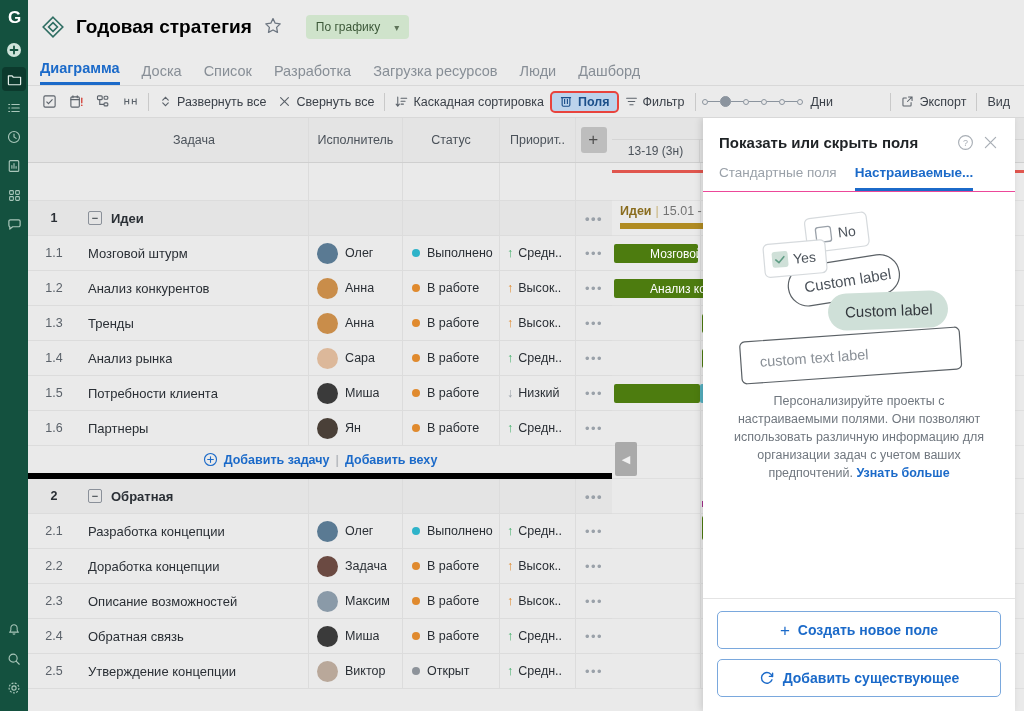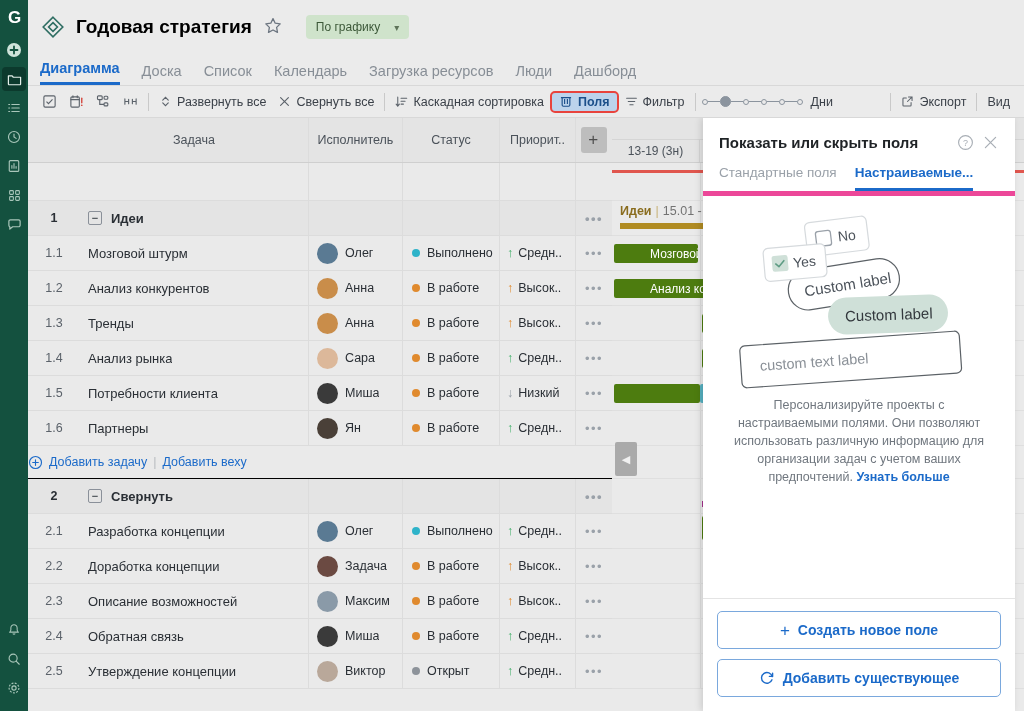--- a/index.html
+++ b/index.html
@@ -86,22 +86,22 @@
       border-right:1px solid #dcdcdc; height:100%; font-size:12.5px;}
   .c-more { width:36px; flex:0 0 36px; text-align:center; color:#9aa1a9; letter-spacing:1.5px; font-size:13px;}
   .hdrlbl { width:100%; text-align:center; color:#4b525a; }
   .plusbtn { width:26px;height:26px;background:#bdbdbd;border-radius:3px;display:flex;
       align-items:center;justify-content:center;color:#4d4d4d;font-size:17px;margin:0 auto;cursor:pointer;}
   .expander { width:14px;height:14px;border:1px solid #8a9099;display:flex;align-items:center;
       justify-content:center;font-size:11px;color:#53595f;line-height:1;cursor:pointer;border-radius:2px;}
   .avatar { width:21px;height:21px;border-radius:50%; flex:0 0 21px; }
   .uname { font-size:12.5px; color:#2a2f35; overflow:hidden;white-space:nowrap;text-overflow:ellipsis;}
   .dot-st { width:8px;height:8px;border-radius:50%; flex:0 0 8px;}
-  .addrow { height:33px; display:flex; align-items:center; justify-content:flex-start;
-      gap:6px; font-size:12.5px; color:#1b6ac9; background:#eaeaea; border-bottom:1px solid #000000; cursor:pointer;}
+  .addrow { height:33px; display:flex; align-items:center; justify-content:center;
+      gap:6px; font-size:12.5px; color:#1b6ac9; background:#eaeaea; border-bottom:6px solid #000000; cursor:pointer;font-weight:bold;}
   .addrow .sep { color:#b9bcc0; }
 
   
   .gantt { flex:1; position:relative; background:#eaeaea; overflow:hidden; min-width:0;}
   .g-hdr-m { height:22px; background:#e4e4e4; border-bottom:1px solid #d5d5d5;
       display:flex; align-items:center; justify-content:center; font-size:12.5px; color:#4b525a;}
   .g-hdr-w { height:23px; background:#e4e4e4; border-bottom:1px solid #cfcfcf;
       display:flex; font-size:12px; color:#4b525a;}
   .g-wk { width:88px; flex:0 0 88px; display:flex; align-items:center; justify-content:center;
       border-right:1px solid #d5d5d5;}
@@ -126,21 +126,21 @@
 
   
   .panel {
     position:absolute; right:9px; top:0; width:312px; height:100%;
     background:#ffffff; box-shadow:-2px 0 7px rgba(0,0,0,.13);
     display:flex; flex-direction:column; z-index:20;
   }
   .p-head { padding:16px 16px 0 16px; display:flex; align-items:flex-start; }
   .p-title { font-size:15px; font-weight:bold; color:#1f2326; flex:1; }
   .p-ico { color:#9aa1a9; margin-left:8px; cursor:pointer; display:flex;}
-  .p-tabs { display:flex; gap:18px; padding:14px 16px 0 16px; border-bottom:5px solid #ec4899;}
+  .p-tabs { display:flex; gap:18px; padding:14px 16px 0 16px; border-bottom:1px solid #ec4899;}
   .p-tab { font-size:13.5px; color:#9aa1a9; padding-bottom:8px; cursor:pointer; white-space:nowrap;}
   .p-tab.active { color:#1b6ac9; font-weight:bold; border-bottom:3px solid #1b6ac9;}
   .p-body { flex:1; display:flex; flex-direction:column; align-items:center;
       padding:14px 16px 0 16px; overflow:hidden;}
   .illus { width:262px; height:182px; position:relative; }
   .p-desc { font-size:12.5px; line-height:18px; color:#70777f; text-align:center; padding:4px 6px 0 6px;}
   .p-desc a { color:#1b6ac9; text-decoration:none; font-weight:bold;}
   .p-foot { border-top:1px solid #e4e4e4; padding:12px 14px 14px 14px; display:flex; flex-direction:column; gap:10px;}
   .p-btn { height:38px; border:1px solid #7aa8dd; border-radius:5px; background:#fff;
       color:#1b6ac9; font-size:14px; font-weight:bold; display:flex; align-items:center;
@@ -234,21 +234,21 @@
       <div class="status-badge">
         <span>По графику</span>
         <span class="chev">▾</span>
       </div>
     </div>
 
     <div class="tabs">
       <div class="tab active">Диаграмма</div>
       <div class="tab">Доска</div>
       <div class="tab">Список</div>
-      <div class="tab">Календарь</div>
+      <div class="tab">Разработка</div>
       <div class="tab">Загрузка ресурсов</div>
       <div class="tab">Люди</div>
       <div class="tab">Дашборд</div>
     </div>
 
     <div class="toolbar">
       <div class="tb-item">
         <svg width="15" height="15" viewBox="0 0 16 16">
             <rect x="2" y="2" width="12" height="12" rx="1.4" fill="none" stroke="#5c636b" stroke-width="1.2"></rect>
             <path d="M4.8 8.2l2.1 2.2 4.3-4.6" fill="none" stroke="#5c636b" stroke-width="1.2"></path>
@@ -510,21 +510,21 @@
           </span>
           <span>Добавить задачу</span>
           <span class="sep">|</span>
           <span>Добавить веху</span>
         </div>
 
         <div class="grow group">
           <div class="c-num" style="font-weight:bold;color:#2a2f35;">2</div>
           <div class="c-task">
             <span class="expander">−</span>
-            <span class="txt" style="font-weight:bold;">Свернуть</span>
+            <span class="txt" style="font-weight:bold;">Обратная</span>
           </div>
           <div class="c-user"></div>
             <div class="c-status"></div>
             <div class="c-prio"></div>
           <div class="c-more">•••</div>
         </div>
 
         <div class="grow">
           <div class="c-num">2.1</div>
           <div class="c-task">

